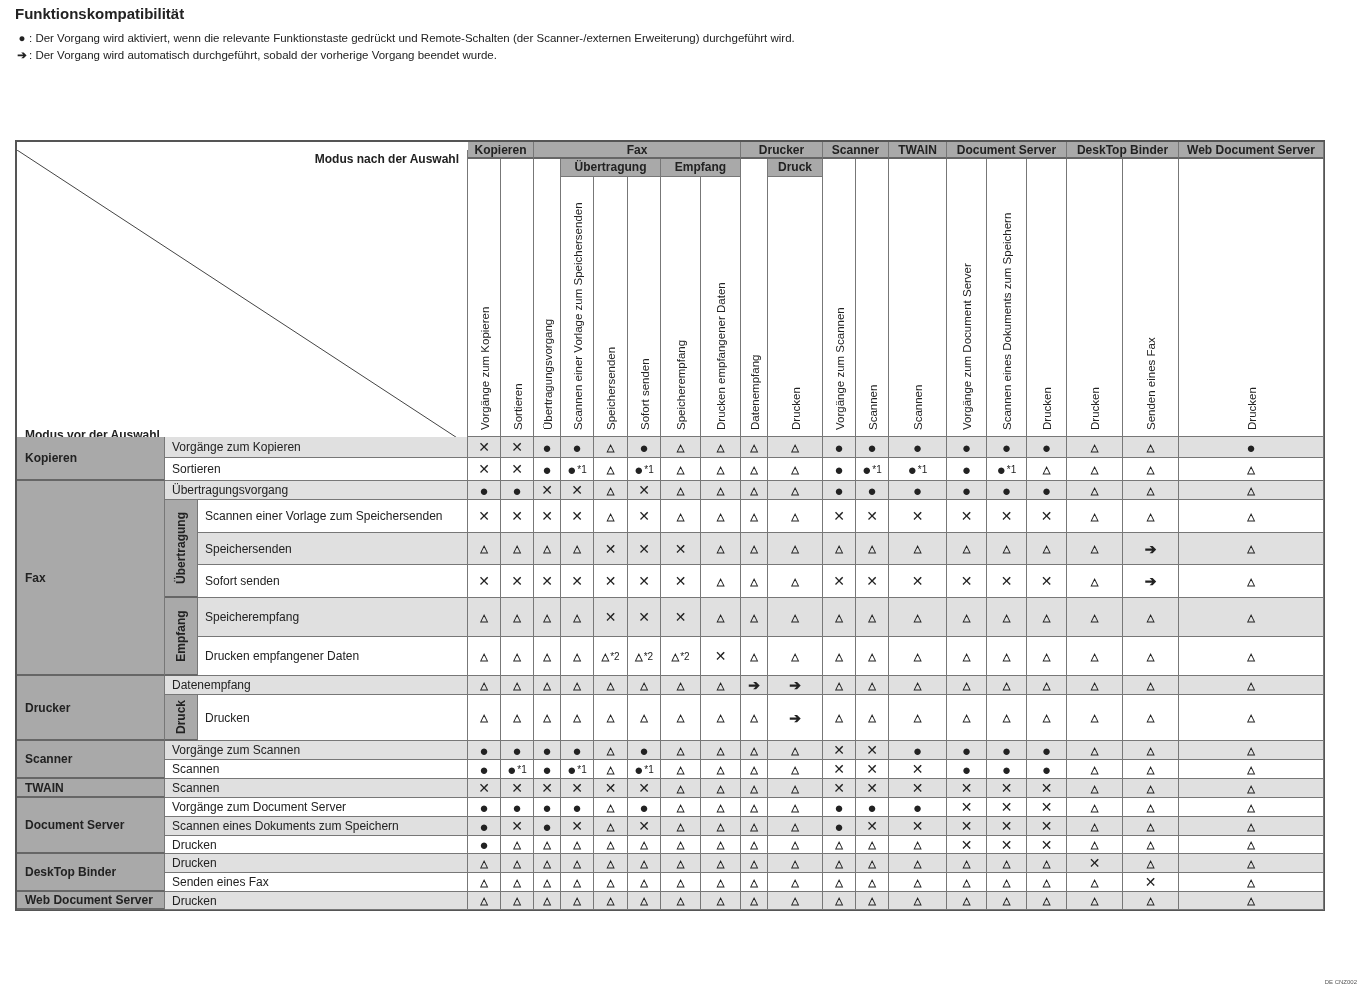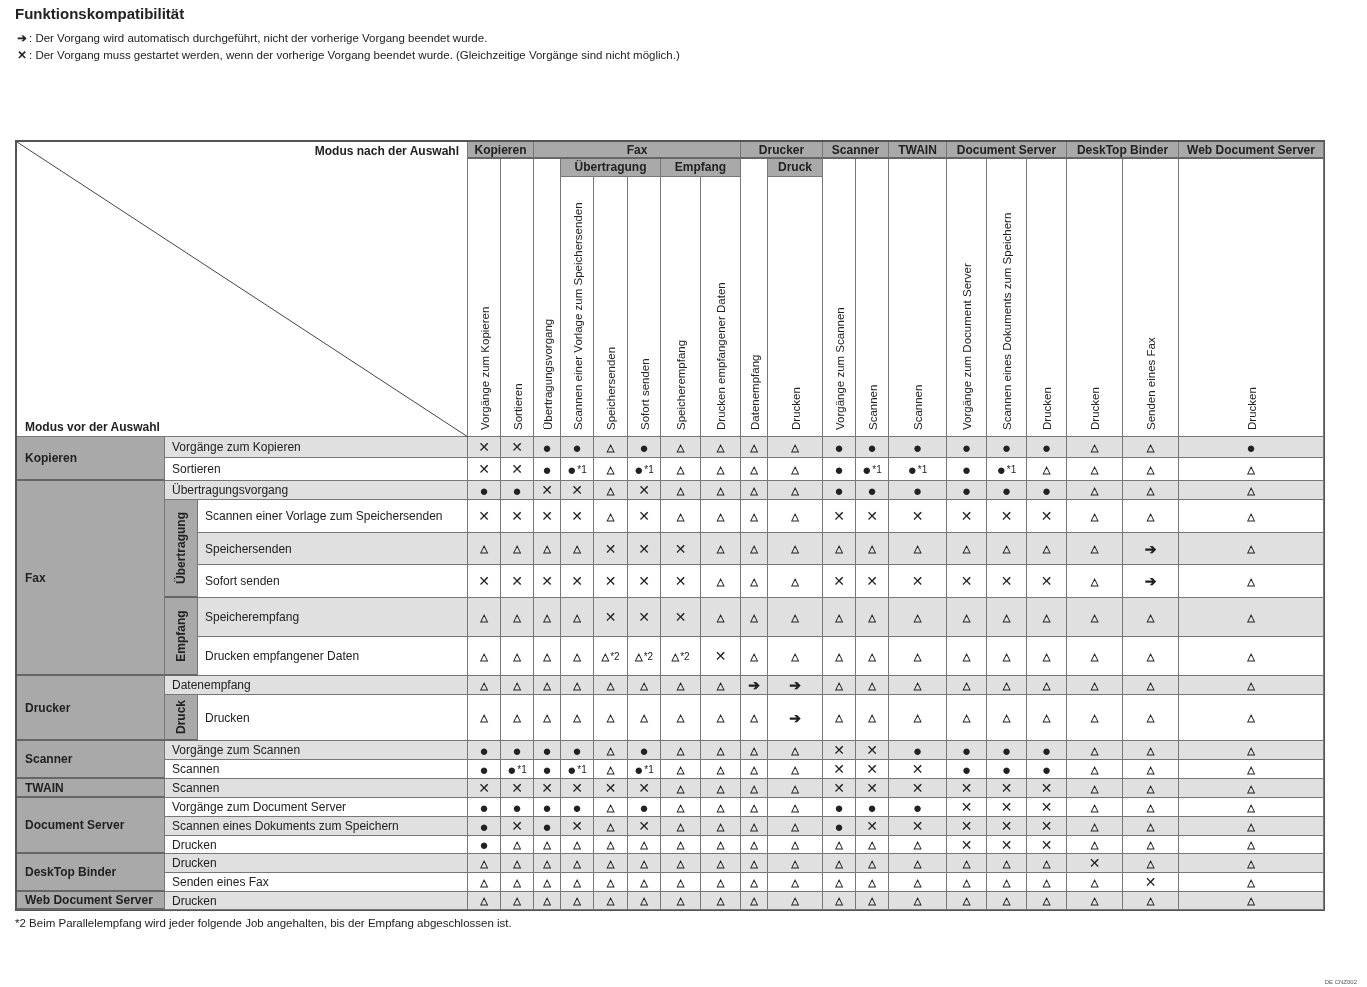--- a/index.html
+++ b/index.html
@@ -32,29 +32,29 @@
   .foot { position:absolute; left:15px; top:915px; font-size:11.5px; line-height:17.5px; }
   .code { position:absolute; right:10px; top:979px; font-size:6px; color:#555; }
 </style>
 </head>
 <body>
 
 <div class="title">Funktionskompatibilität</div>
 
 <div class="intro">
   <div class="ln">
-    <span class="sym">➔</span><span>: Der Vorgang wird automatisch durchgeführt, nicht der vorherige Vorgang beendet wurde.</span>
+    <span class="sym">●</span><span>: Der Vorgang wird aktiviert, wenn die relevante Funktionstaste gedrückt und Remote-Schalten (der Scanner-/externen Erweiterung) durchgeführt wird.</span>
   </div>
   <div class="ln">
-    <span class="sym">✕</span><span>: Der Vorgang muss gestartet werden, wenn der vorherige Vorgang beendet wurde. (Gleichzeitige Vorgänge sind nicht möglich.)</span>
+    <span class="sym">➔</span><span>: Der Vorgang wird automatisch durchgeführt, sobald der vorherige Vorgang beendet wurde.</span>
   </div>
 </div>
 
 <div class="tbl" id="tbl">
-    <div class="cell w" style="left: 0px; top: 0px; width: 451px; height: 295px;">
+    <div class="cell w" style="left: 0px; top: 8px; width: 451px; height: 295px;">
       <svg class="diag" width="451" height="295">
         <line x1="0" y1="0" x2="451" y2="295" stroke="#444" stroke-width="1"></line>
       </svg>
       <div style="position: absolute; right: 8px; top: 2px; font-weight: bold; font-size: 12px;">Modus nach der Auswahl</div>
       <div style="position: absolute; left: 8px; bottom: 2px; font-weight: bold; font-size: 12px;">Modus vor der Auswahl</div>
     </div>
     <div class="cell hdr-grp" style="left: 451px; top: 0px; width: 66px; height: 17px;">Kopieren</div>
     <div class="cell hdr-grp" style="left: 517px; top: 0px; width: 207px; height: 17px;">Fax</div>
     <div class="cell hdr-grp" style="left: 724px; top: 0px; width: 82px; height: 17px;">Drucker</div>
     <div class="cell hdr-grp" style="left: 806px; top: 0px; width: 66px; height: 17px;">Scanner</div>
@@ -1248,15 +1248,14 @@
     </div>
     <div class="cell val g" style="left: 1106px; top: 750px; width: 56px; height: 18px;">
       <span class="v-tri">△</span>
     </div>
     <div class="cell val g" style="left: 1162px; top: 750px; width: 145px; height: 18px;">
       <span class="v-tri">△</span>
     </div>
   </div>
 
 <div class="foot">
-  <div>*2 Beim Parallelempfang wird jeder folgende Job angehalten, bis der Empfang abgeschlossen ist.</div>
 </div>
 <div class="code">DE CNZ002</div>
 
 </body></html>

